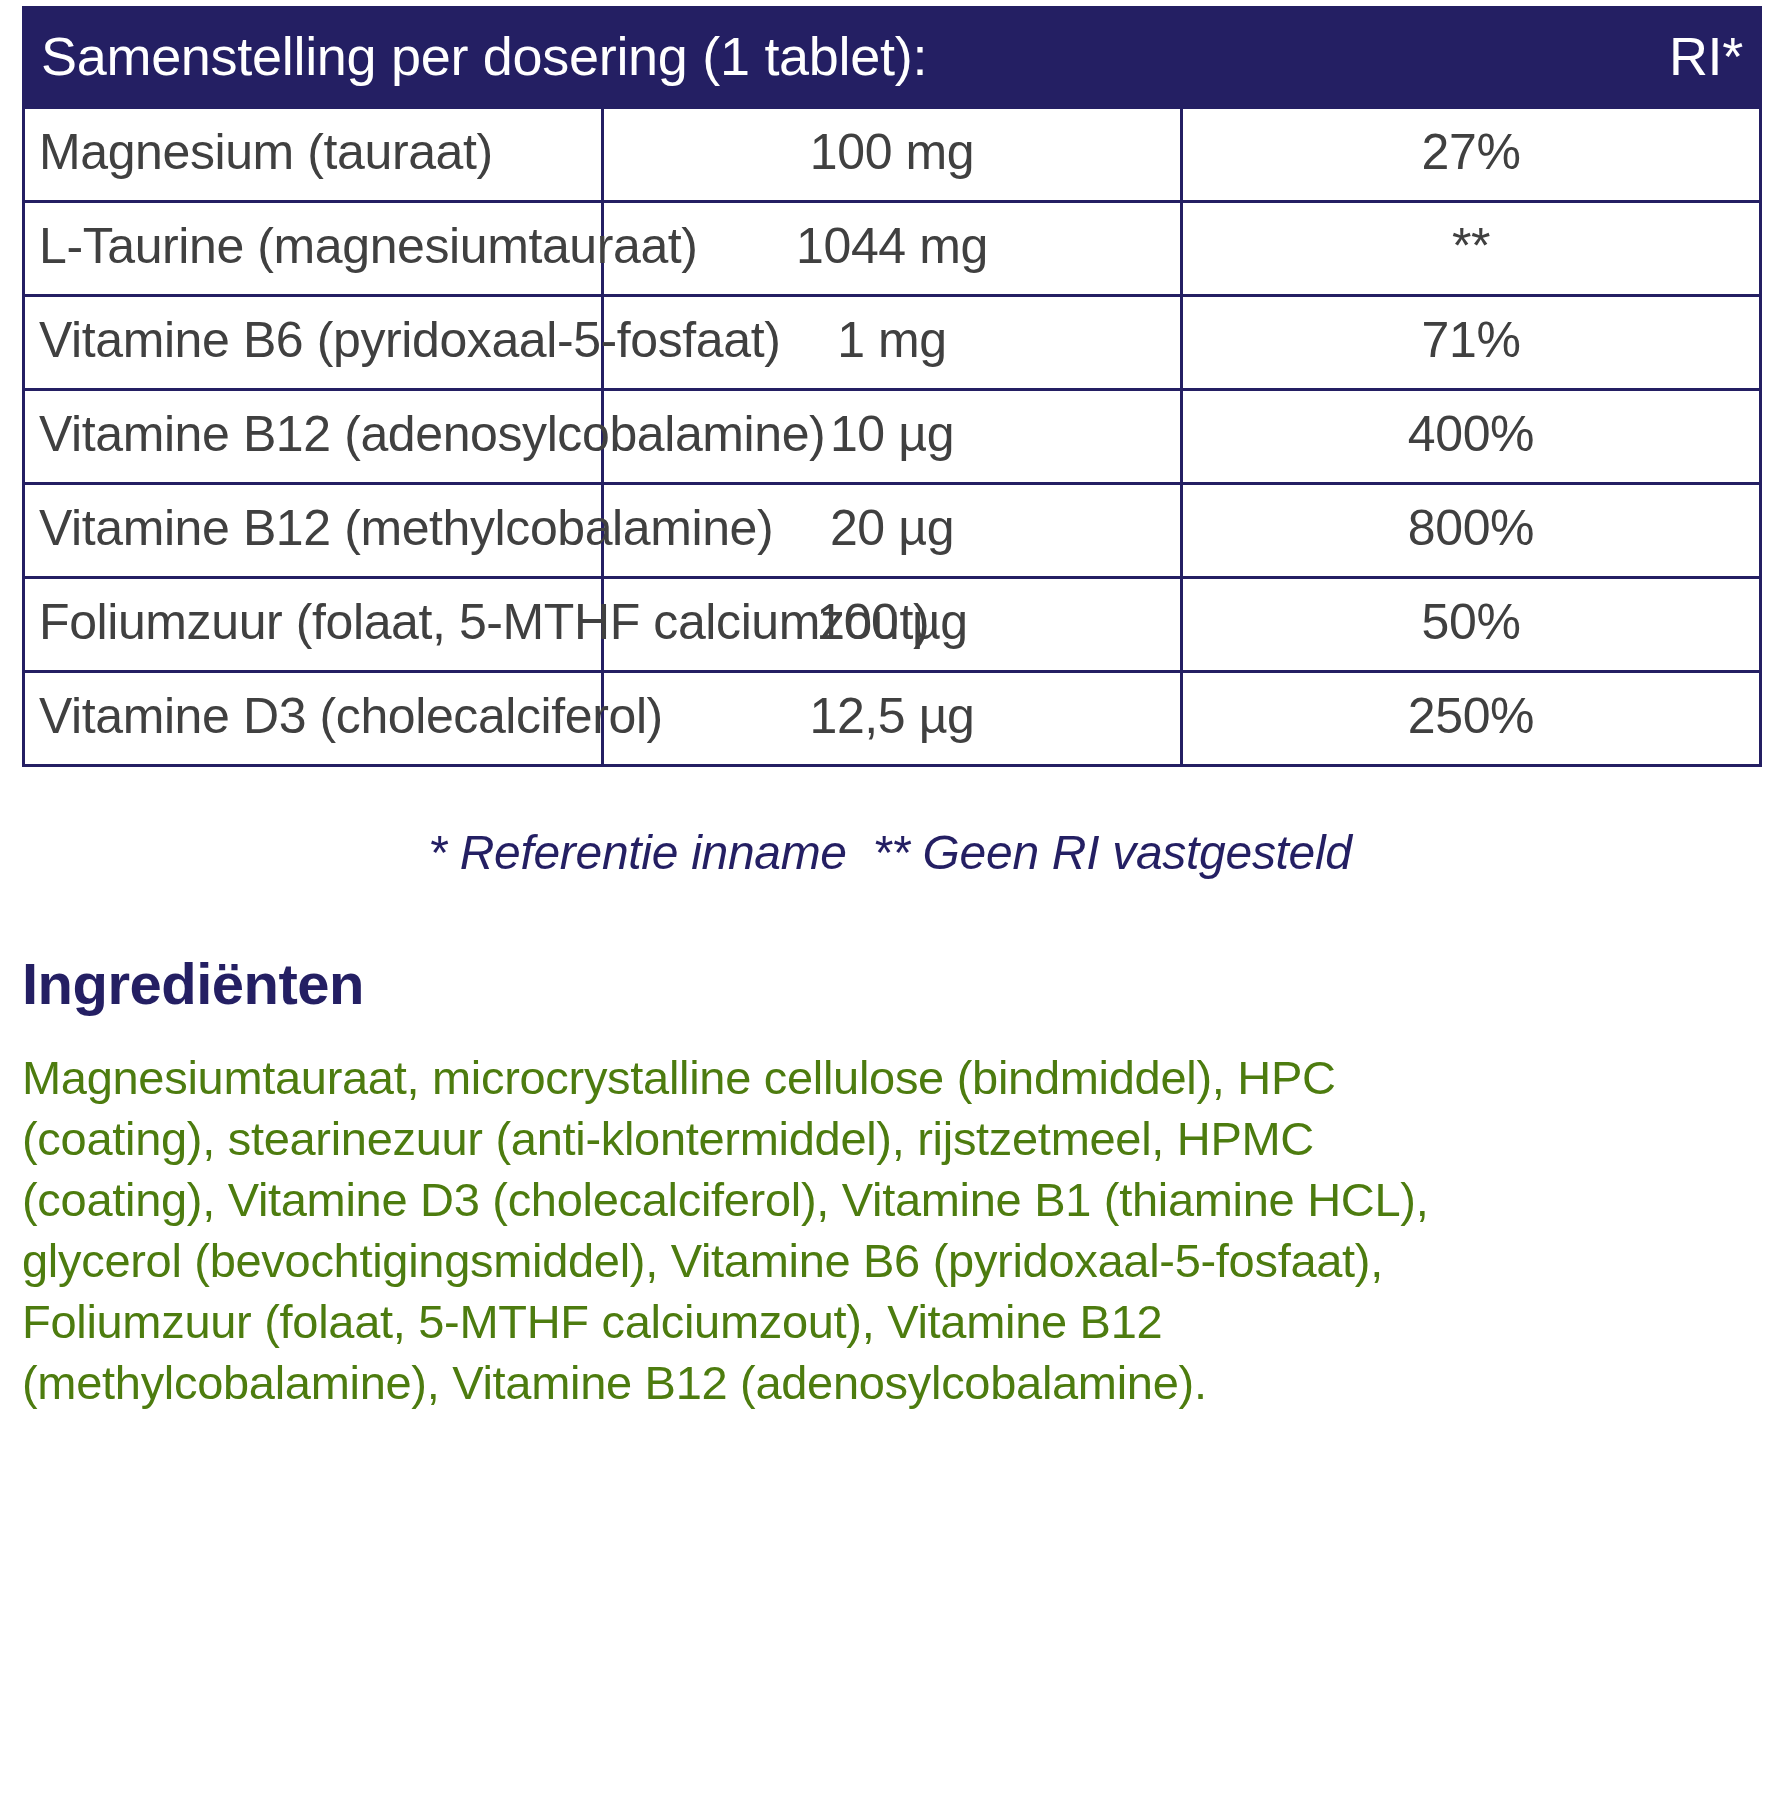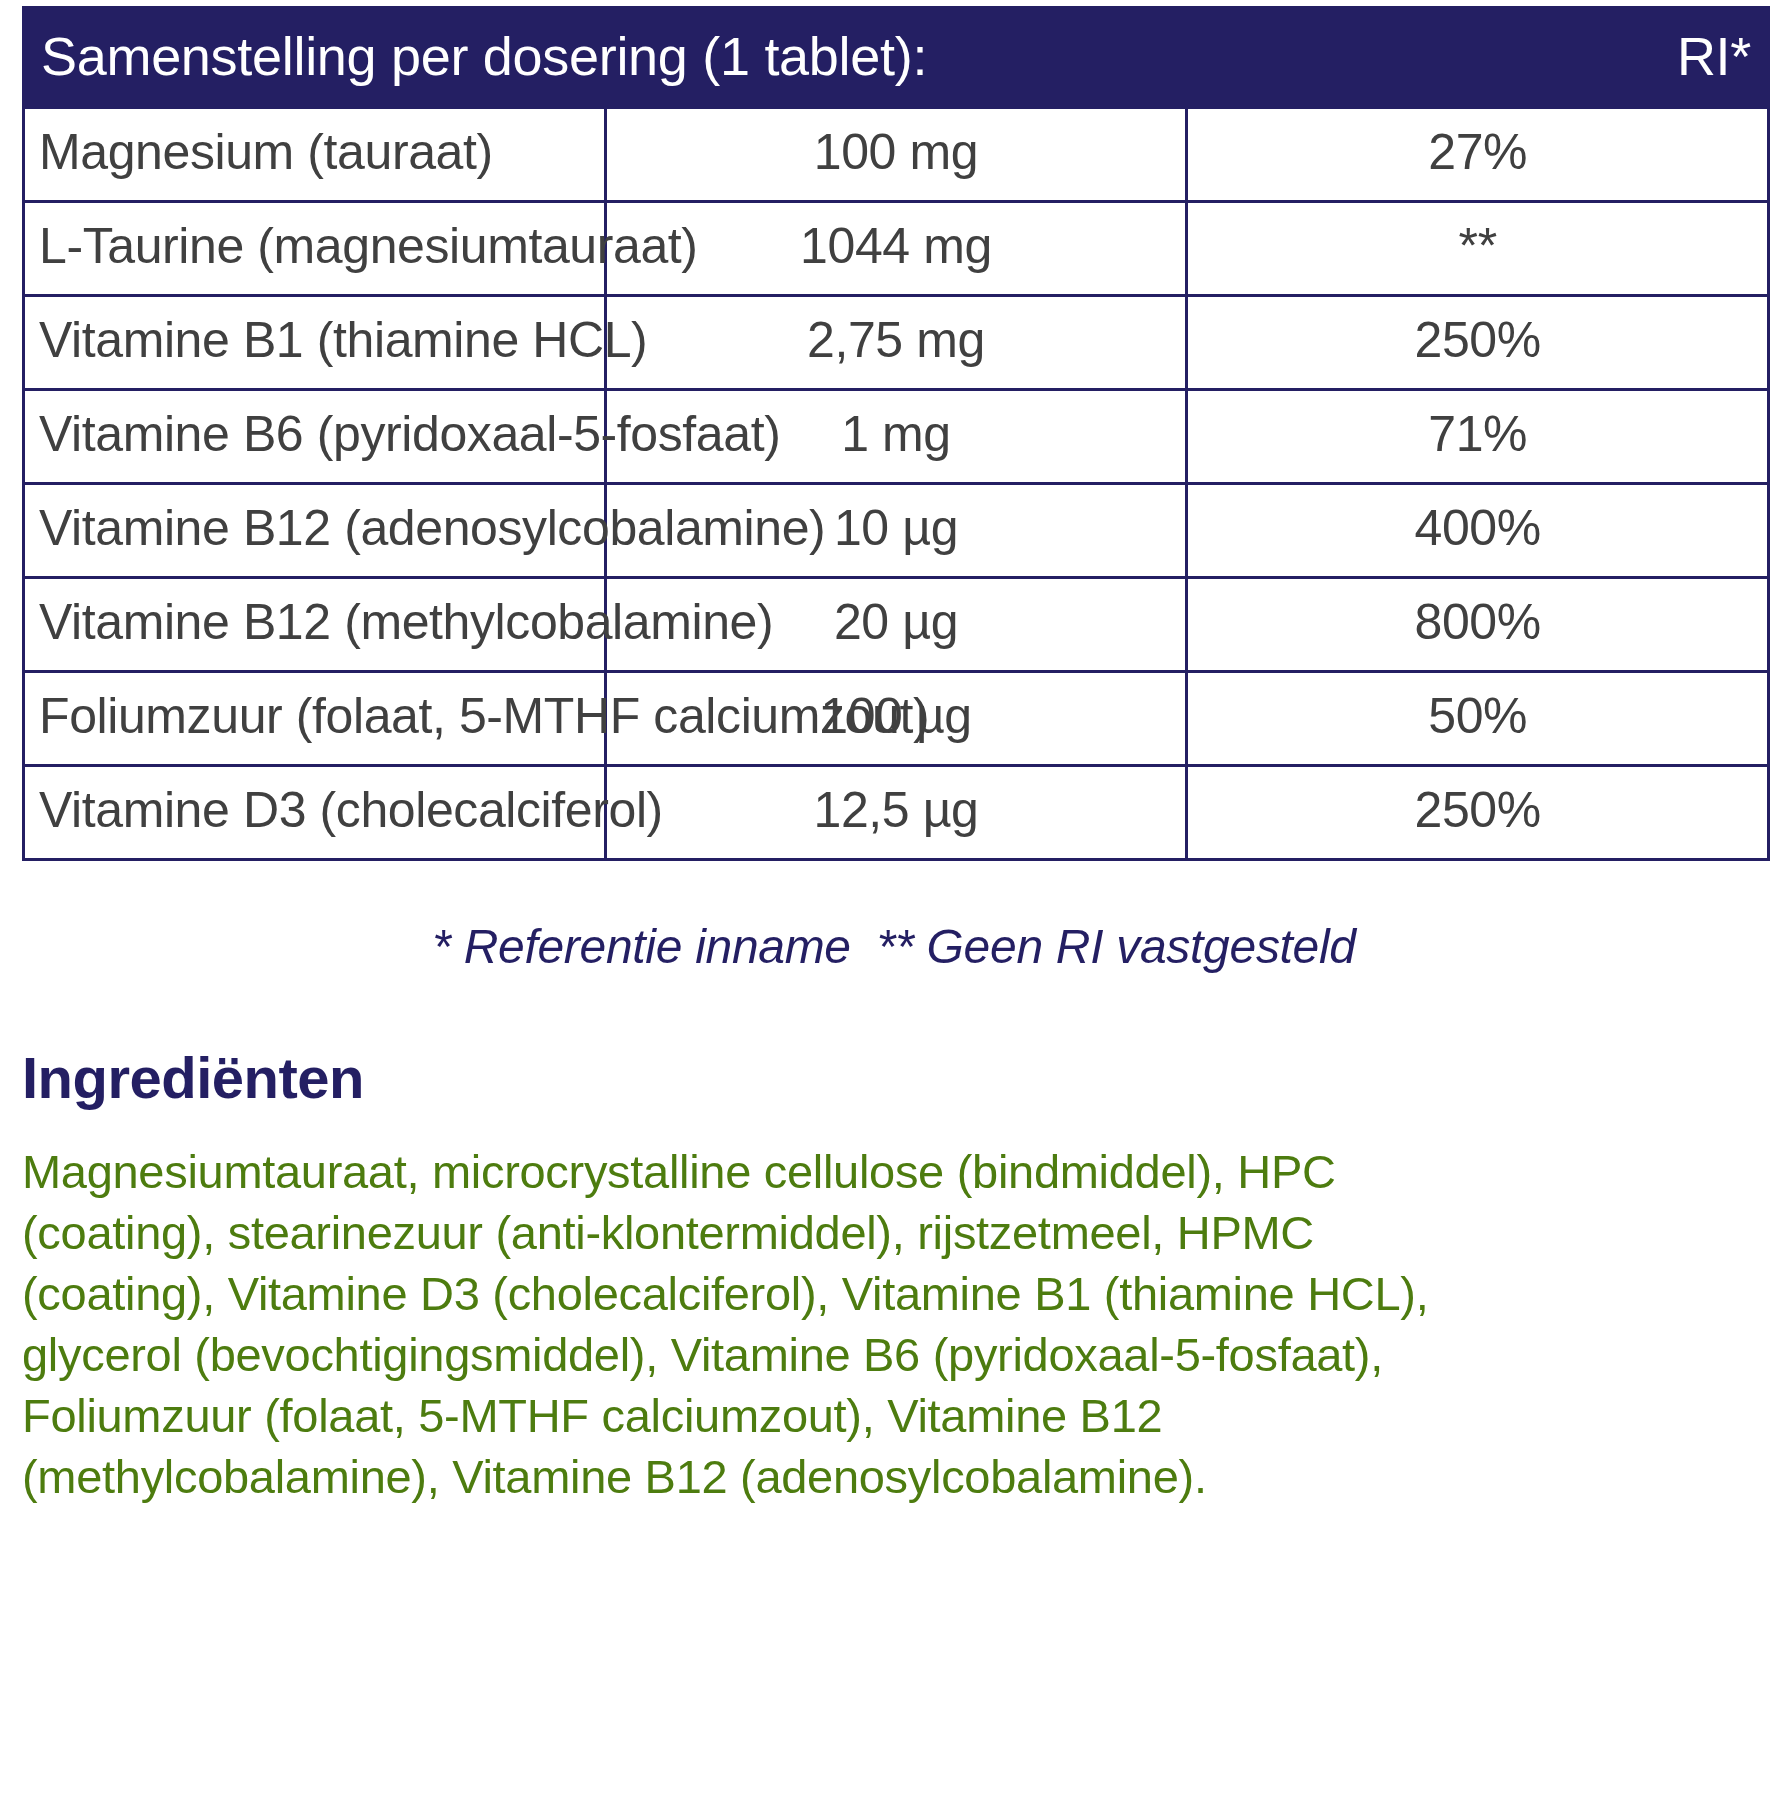--- a/index.html
+++ b/index.html
@@ -11,21 +11,21 @@
     width: 1792px;
     height: 1804px;
     font-family: "Liberation Sans", sans-serif;
     color: #241f63;
     -webkit-font-smoothing: antialiased;
   }
   .page {
     box-sizing: border-box;
     width: 1792px;
     min-height: 1804px;
-    padding: 6px 22px 0 22px;
+    padding: 6px 30px 0 22px;
   }
 
   
   .nutri-table {
     width: 100%;
     border-collapse: collapse;
     table-layout: fixed;
   }
   .nutri-table th,
   .nutri-table td {
@@ -109,25 +109,20 @@
         <td class="col-name">Magnesium (tauraat)</td>
         <td class="col-amount">100 mg</td>
         <td class="col-ri">27%</td>
       </tr>
       <tr>
         <td class="col-name">L-Taurine (magnesiumtauraat)</td>
         <td class="col-amount">1044 mg</td>
         <td class="col-ri">**</td>
       </tr>
       <tr>
-        <td class="col-name">Vitamine B1 (thiamine HCL)</td>
-        <td class="col-amount">2,75 mg</td>
-        <td class="col-ri">250%</td>
-      </tr>
-      <tr>
         <td class="col-name">Vitamine B6 (pyridoxaal-5-fosfaat)</td>
         <td class="col-amount">1 mg</td>
         <td class="col-ri">71%</td>
       </tr>
       <tr>
         <td class="col-name">Vitamine B12 (adenosylcobalamine)</td>
         <td class="col-amount">10 µg</td>
         <td class="col-ri">400%</td>
       </tr>
       <tr>

